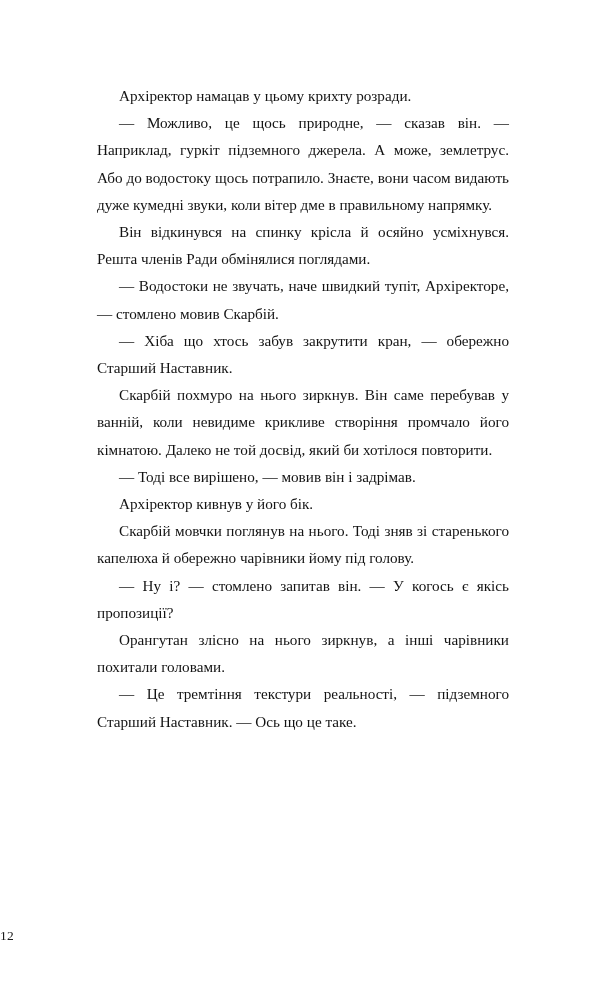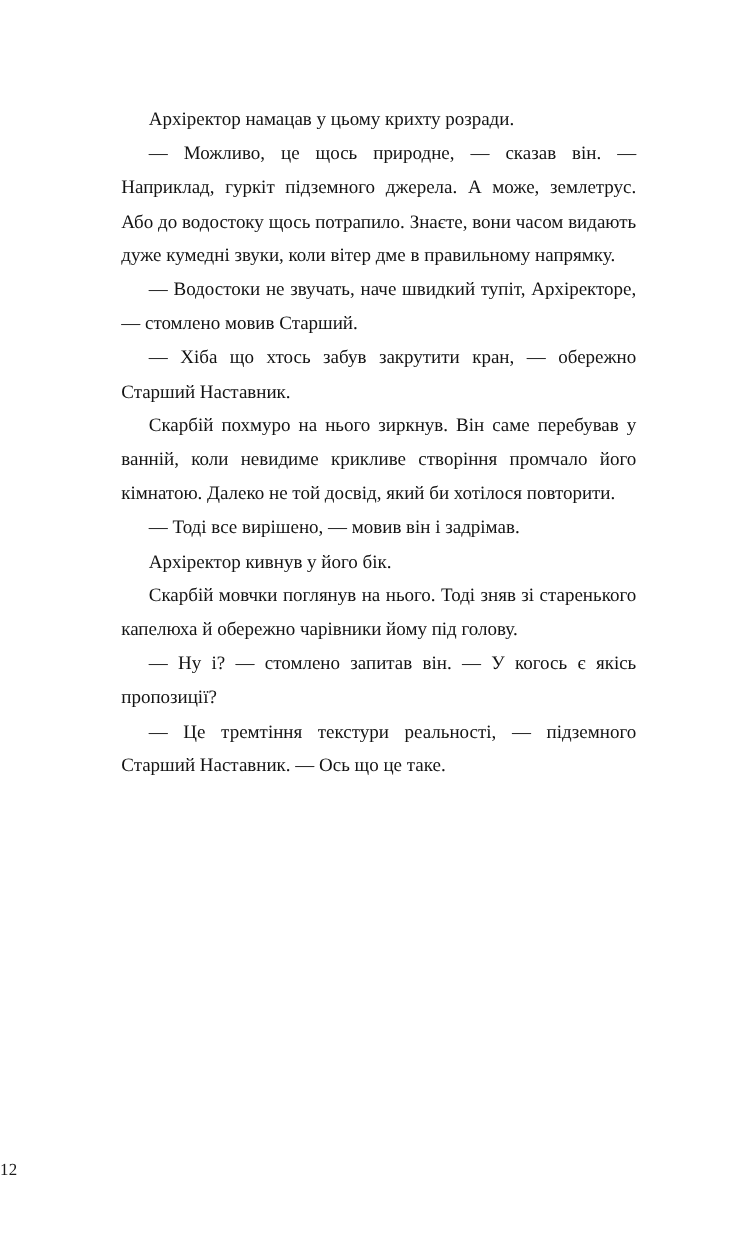--- a/index.html
+++ b/index.html
@@ -49,23 +49,25 @@
     letter-spacing: 0.3px;
   }
 </style>
 </head>
 <body>
 
 <div class="page">
   <div class="text-block">
     <p class="para indent">Архіректор намацав у цьому крихту розради.</p>
     <p class="para indent">— Можливо, це щось природне, — сказав він. — Наприклад, гуркіт підземного джерела. А може, землетрус. Або до водостоку щось потрапило. Знаєте, вони часом видають дуже кумедні звуки, коли вітер дме в правильному напрямку.</p>
-    <p class="para indent">— Водостоки не звучать, наче швидкий тупіт, Архіректоре, — стомлено мовив Старший.</p>
+    <p class="para indent">Він відкинувся на спинку крісла й осяйно усміхнувся. Решта членів Ради обмінялися поглядами.</p>
+    <p class="para indent">— Водостоки не звучать, наче швидкий тупіт, Архіректоре, — стомлено мовив Скарбій.</p>
     <p class="para indent">— Хіба що хтось забув закрутити кран, — обережно Старший Наставник.</p>
     <p class="para indent">Скарбій похмуро на нього зиркнув. Він саме перебував у ванній, коли невидиме крикливе створіння промчало його кімнатою. Далеко не той досвід, який би хотілося повторити.</p>
     <p class="para indent">— Тоді все вирішено, — мовив він і задрімав.</p>
     <p class="para indent">Архіректор кивнув у його бік.</p>
     <p class="para indent">Скарбій мовчки поглянув на нього. Тоді зняв зі старенького капелюха й обережно чарівники йому під голову.</p>
     <p class="para indent">— Ну і? — стомлено запитав він. — У когось є якісь пропозиції?</p>
+    <p class="para indent">Орангутан злісно на нього зиркнув, а інші чарівники похитали головами.</p>
     <p class="para indent">— Це тремтіння текстури реальності, — підземного Старший Наставник. — Ось що це таке.</p>
   </div>
   <div class="folio">12</div>
 </div>
 
 </body></html>

